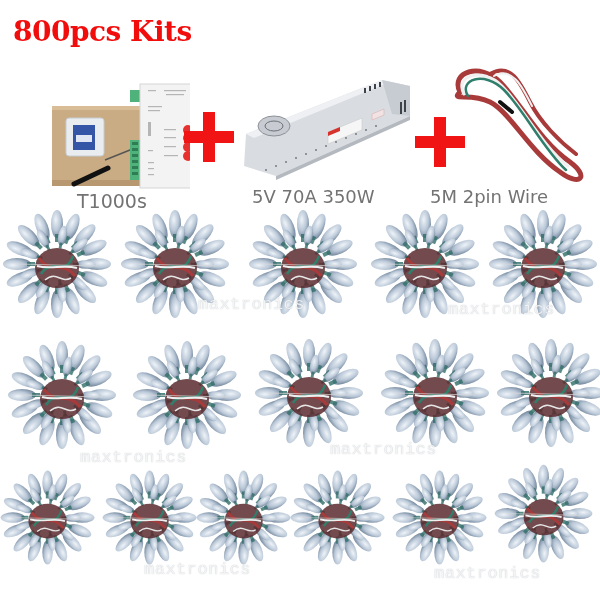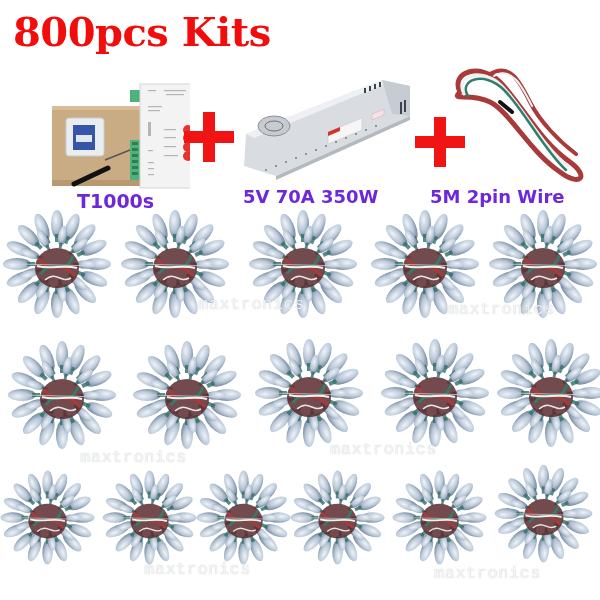--- a/index.html
+++ b/index.html
@@ -1,22 +1,22 @@
 <!DOCTYPE html>
 <html><head>
 <meta charset="utf-8">
 <style>
   html,body{margin:0;padding:0;background:#ffffff;}
   body{width:600px;height:600px;position:relative;overflow:hidden;font-family:"DejaVu Sans",sans-serif;}
-  .title{position:absolute;left:13px;top:10px;font-family:"DejaVu Serif","Liberation Serif",serif;font-weight:bold;font-size:40px;letter-spacing:-0.5px;color:#f20d0d;line-height:44px;}
+  .title{position:absolute;left:13px;top:10px;font-family:"DejaVu Serif","Liberation Serif",serif;font-weight:bold;font-size:28px;letter-spacing:-0.5px;color:#f20d0d;line-height:44px;}
   .plus{position:absolute;width:50px;height:50px;}
   .plus::before,.plus::after{content:"";position:absolute;background:#f11414;}
   .plus::before{left:19px;top:0;width:12px;height:50px;}
   .plus::after{left:0;top:19px;width:50px;height:12px;}
-  .caption{position:absolute;font-family:"DejaVu Sans",sans-serif;font-weight:bold;color:#6d28d9;line-height:20px;white-space:nowrap;}
+  .caption{position:absolute;font-family:"DejaVu Sans",sans-serif;font-weight:normal;color:#737373;line-height:20px;white-space:nowrap;}
   .product{position:absolute;}
   .cluster{position:absolute;width:115px;height:115px;}
   .watermark{position:absolute;font-family:Liberation Mono, monospace;font-size:17px;color:rgba(255,255,255,0.82);text-shadow:0 0 1px rgba(120,130,140,0.6);letter-spacing:0.5px;white-space:nowrap;}
 </style>
 </head>
 <body>
 
 <svg width="0" height="0" style="position:absolute">
   <defs>
     <radialGradient id="ledBulb" cx="40%" cy="35%" r="70%">
@@ -176,21 +176,21 @@
         <path d="M24 32 C 14 14, 42 4, 62 24 C 82 44, 102 84, 128 104" stroke="#f0f0f0" stroke-width="3"></path>
         <path d="M28 34 C 18 18, 44 8, 64 28 C 84 48, 104 88, 126 108" stroke="#2f7f6c" stroke-width="2.5"></path>
         <path d="M50 12 C 70 0, 80 20, 90 40 C 100 60, 120 80, 136 92" stroke="#a83a3a" stroke-width="4"></path>
         <path d="M54 14 C 72 4, 82 24, 92 44" stroke="#f0f0f0" stroke-width="2"></path>
         <path d="M60 40 L 72 50" stroke="#111" stroke-width="4"></path>
       </g>
     </svg>
   </div>
 
   <div class="caption" style="left:77px;top:191px;font-size:19px;">T1000s</div>
-  <div class="caption" style="left:243px;top:187px;font-size:18px;">5V 70A 350W</div>
+  <div class="caption" style="left:252px;top:187px;font-size:18px;">5V 70A 350W</div>
   <div class="caption" style="left:430px;top:187px;font-size:18px;">5M 2pin Wire</div>
 
   <div>
     <svg class="cluster" style="left:0px;top:207px;" viewBox="0 0 115 115">
         <use href="#ledCluster"></use>
       </svg>
     <svg class="cluster" style="left:118px;top:207px;" viewBox="0 0 115 115">
         <use href="#ledCluster"></use>
       </svg>
     <svg class="cluster" style="left:246px;top:207px;" viewBox="0 0 115 115">

